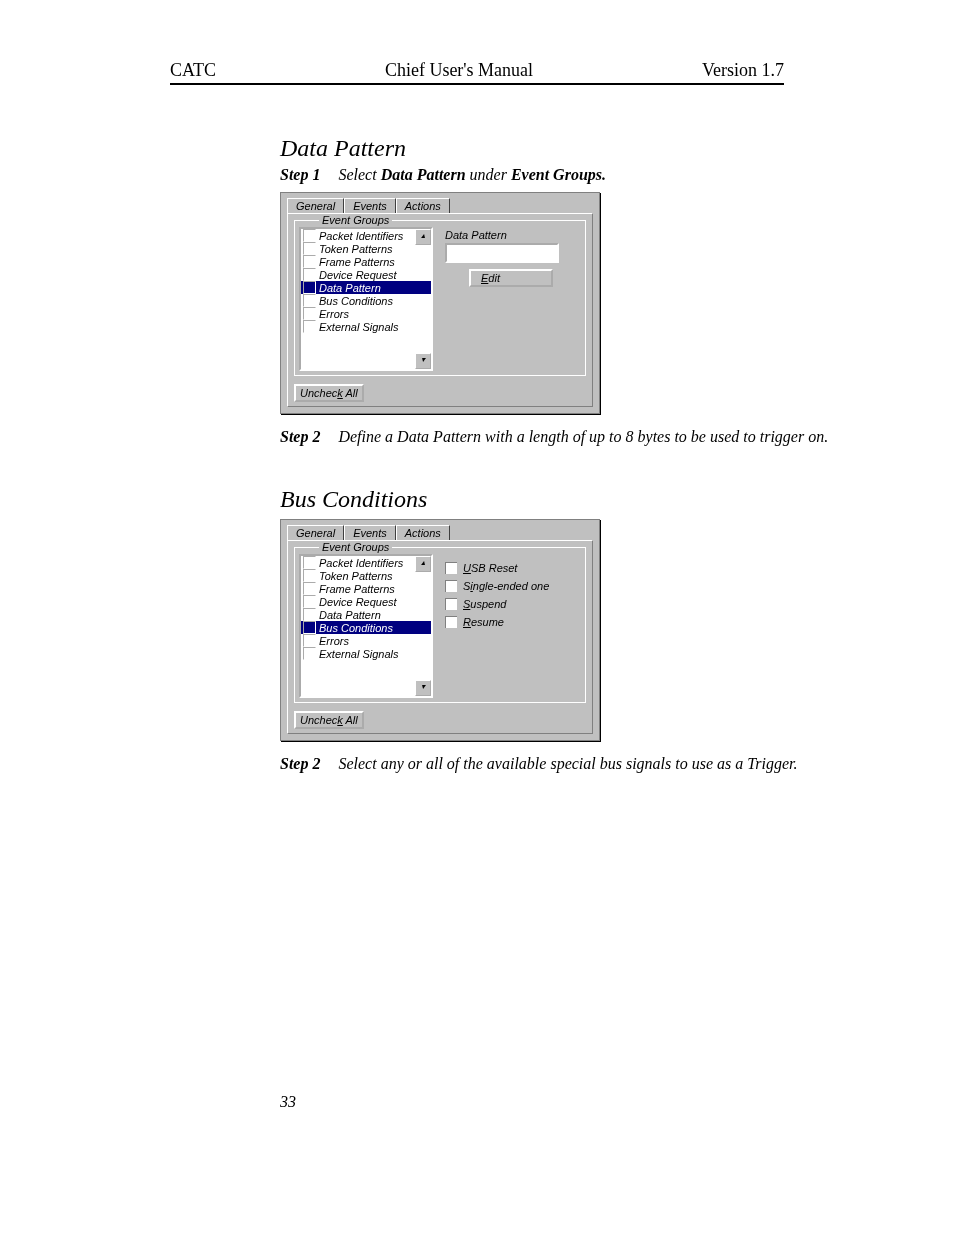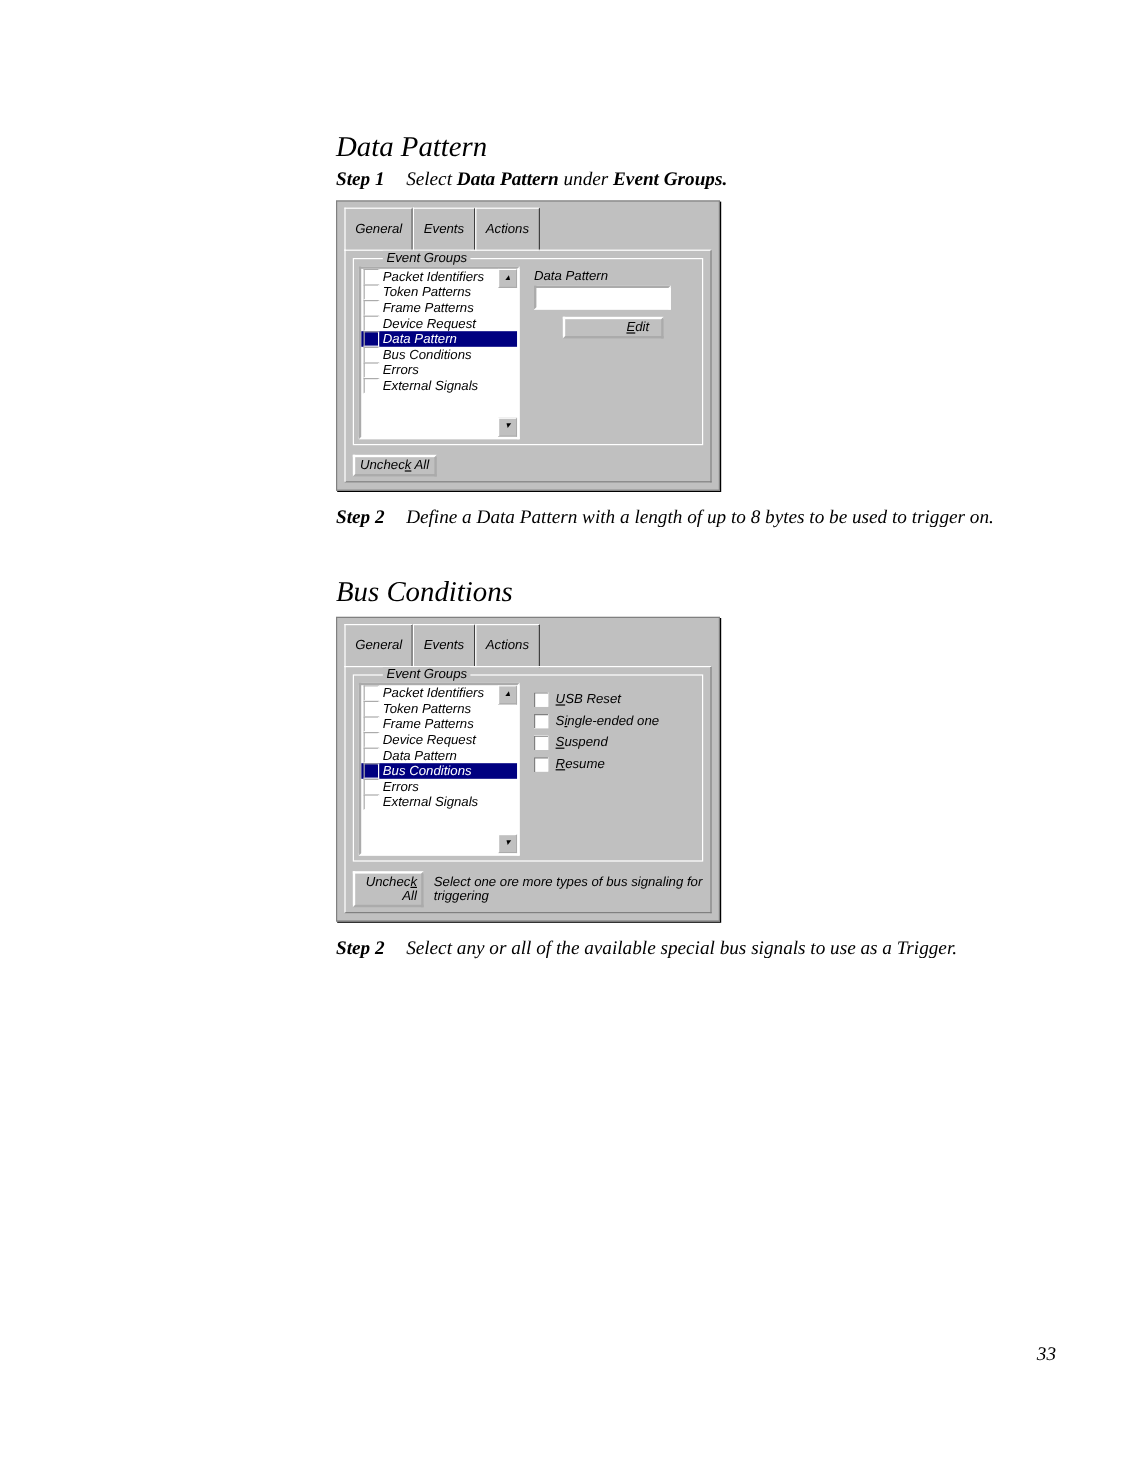--- a/index.html
+++ b/index.html
@@ -33,40 +33,40 @@
     margin: 0 0 4px 0;
     font-weight: normal;
   }
   .step-line {
     font-size: 16px;
     margin: 4px 0 8px 0;
   }
   .step-line .step-label { font-weight: bold; margin-right: 14px; }
   .step-line .bold { font-weight: bold; }
   .section2 { margin-top: 40px; }
-  .footer-pg { text-align: right; font-size: 16px; margin-top: 320px; }
+  .footer-pg { text-align: left; font-size: 16px; margin-top: 320px; }
 
   
   .dialog {
     width: 310px;
     background: #c0c0c0;
     border: 1px solid #808080;
     font-family: Tahoma, Arial, sans-serif;
     font-size: 11px;
     margin: 6px 0 14px 0;
     padding: 4px 4px 6px 4px;
     box-shadow: 1px 1px 0 #000;
   }
   .tabs { display: flex; gap: 0; margin-bottom: 0; padding-left: 2px; }
   .tab {
     background: #c0c0c0;
     border: 1px solid #fff;
     border-right-color: #404040;
     border-bottom: none;
-    padding: 11px 8px;
+    padding: 1px 8px;
     font-size: 11px;
     position: relative;
     top: 1px;
   }
   .tab.active { background: #c0c0c0; border-bottom: 1px solid #c0c0c0; }
   .groupbox {
     border: 1px solid #808080;
     border-top-color: #fff;
     border-left-color: #fff;
     margin: 0 2px;
@@ -127,21 +127,21 @@
     background: #fff; border: 2px inset #fff;
     margin: 2px 0 6px 0;
   }
   .win-btn {
     display: inline-block;
     min-width: 60px;
     padding: 1px 10px;
     background: #c0c0c0;
     border: 2px outset #fff;
     font-size: 11px;
-    text-align: right;
+    text-align: left;
     font-family: Tahoma, Arial, sans-serif;
   }
   .win-btn.small { min-width: 0; padding: 1px 4px; }
   .edit-row { text-align: center; }
   .bottom-row {
     display: flex; align-items: center;
     gap: 8px; margin-top: 8px; padding: 0 2px;
   }
   .hint { font-size: 11px; }
   .bc-opt { display: flex; align-items: center; margin: 6px 0; gap: 6px; }
@@ -149,20 +149,25 @@
     width: 12px; height: 12px;
     background: #fff;
     box-shadow: inset 1px 1px 0 #808080, inset -1px -1px 0 #fff;
   }
   .u { text-decoration: underline; }
 </style>
 </head>
 <body>
 
 <div class="page">
+  <div class="header-row">
+    <span>CATC</span>
+    <span class="header-center">Chief User's Manual</span>
+    <span>Version 1.7</span>
+  </div>
 
   <div class="content">
 
     <div class="section-title">Data Pattern</div>
     <div class="step-line">
       <span class="step-label">Step 1</span>
       <span>Select </span><span class="bold">Data Pattern</span><span> under </span><span class="bold">Event Groups.</span>
     </div>
 
     <div class="dialog">
@@ -293,21 +298,20 @@
                   </div>
                 <div class="bc-opt">
                     <span class="bc-chk"></span>
                     <span><span class="u">R</span>esume</span>
                   </div>
               </div>
             </div>
           </div>
           <div class="bottom-row">
             <span class="win-btn small">Unchec<span class="u">k</span> All</span>
-            <span class="hint">Select one ore more types of bus signaling for triggering</span>
           </div>
         </div>
       </div>
 
       <div class="step-line">
         <span class="step-label">Step 2</span>
         <span>Select any or all of the available special bus signals to use as a Trigger.</span>
       </div>
     </div>
 

